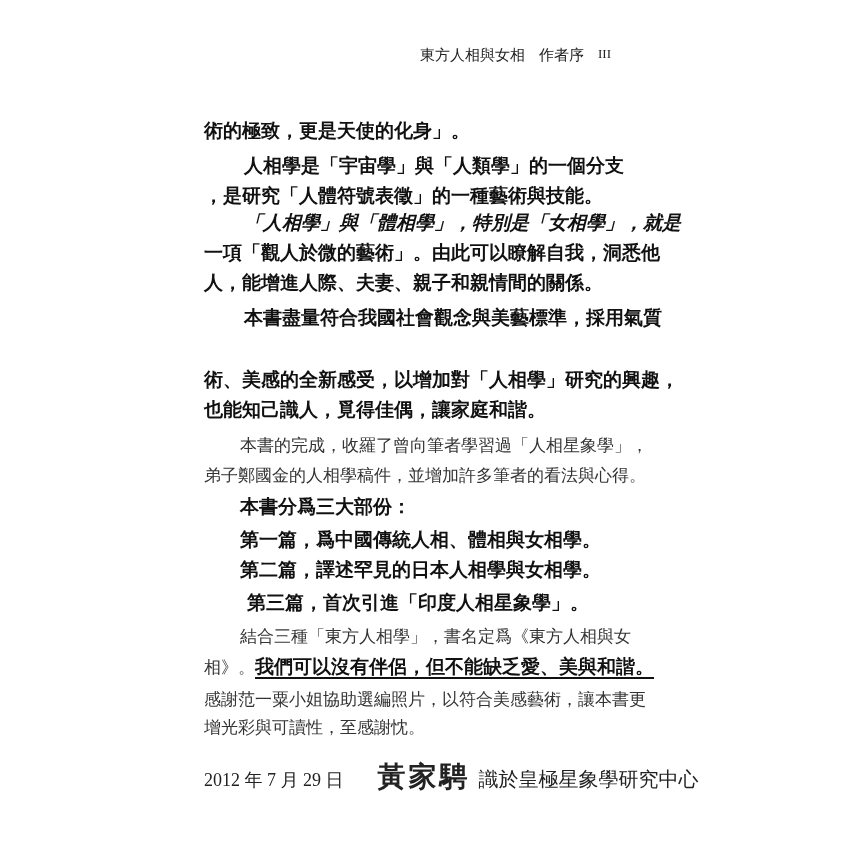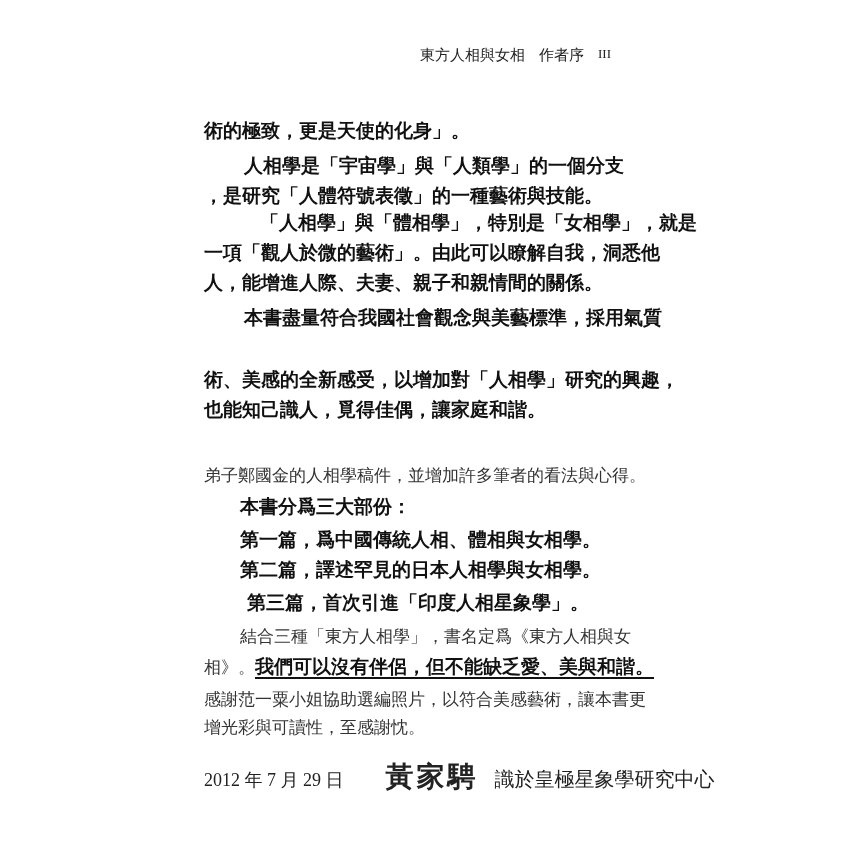--- a/index.html
+++ b/index.html
@@ -14,46 +14,47 @@
     .line {
       position: absolute; left: 204px; white-space: nowrap;
       font-family: "DejaVu Sans", sans-serif;
     }
     .bold { font-weight: bold; font-size: 19px; color: #111; }
     .reg { font-weight: normal; font-size: 17px; color: #333; }
     .ul { text-decoration: underline; text-decoration-thickness: 2px; text-underline-offset: 4px; font-weight: bold; color: #111; }
     .sig-line {
       position: absolute; left: 204px; top: 758px; white-space: nowrap;
       font-family: "Liberation Serif", serif; font-size: 18px; color: #222;
-      display: flex; align-items: baseline; gap: 16px;
+      display: flex; align-items: baseline; gap: 8px;
     }
     .sig-name { font-family: "DejaVu Serif", serif; font-size: 28px; font-weight: bold; margin-left: 26px; letter-spacing: 3px; }
     .sig-place { font-family: "DejaVu Serif", serif; font-size: 20px; }
   </style>
 </head>
 <body>
 
 <div class="page">
 
   <div class="running-head">
     <span>東方人相與女相</span>
     <span>作者序</span>
     <span class="pg">III</span>
   </div>
 
   <div class="line bold" style="top:118px;">術的極致，更是天使的化身」。</div>
   <div class="line bold" style="top:153px; left:244px;">人相學是「宇宙學」與「人類學」的一個分支</div>
   <div class="line bold" style="top:183px;">，是研究「人體符號表徵」的一種藝術與技能。</div>
-  <div class="line bold" style="top:210px; left:260px;">「人相學」與「體相學」，特別是「女相學」，就是</div>
+  <div class="line bold" style="top:210px; left:244px;font-style:italic;">「人相學」與「體相學」，特別是「女相學」，就是</div>
   <div class="line bold" style="top:240px;">一項「觀人於微的藝術」。由此可以瞭解自我，洞悉他</div>
   <div class="line bold" style="top:270px;">人，能增進人際、夫妻、親子和親情間的關係。</div>
   <div class="line bold" style="top:305px; left:244px;">本書盡量符合我國社會觀念與美藝標準，採用氣質</div>
   <div class="line bold" style="top:367px;">術、美感的全新感受，以增加對「人相學」研究的興趣，</div>
   <div class="line bold" style="top:397px;">也能知己識人，覓得佳偶，讓家庭和諧。</div>
 
+  <div class="line reg" style="top:434px; left:240px;">本書的完成，收羅了曾向筆者學習過「人相星象學」，</div>
   <div class="line reg" style="top:464px;">弟子鄭國金的人相學稿件，並增加許多筆者的看法與心得。</div>
 
   <div class="line bold" style="top:494px; left:240px;">本書分爲三大部份：</div>
   <div class="line bold" style="top:527px; left:240px;">第一篇，爲中國傳統人相、體相與女相學。</div>
   <div class="line bold" style="top:557px; left:240px;">第二篇，譯述罕見的日本人相學與女相學。</div>
   <div class="line bold" style="top:590px; left:240px;margin-left:7px;">第三篇，首次引進「印度人相星象學」。</div>
 
   <div class="line reg" style="top:654px;">
     <span>相》。</span><span class="ul" style="font-size:19px;">我們可以沒有伴侶，但不能缺乏愛、美與和諧。</span>
   </div>

